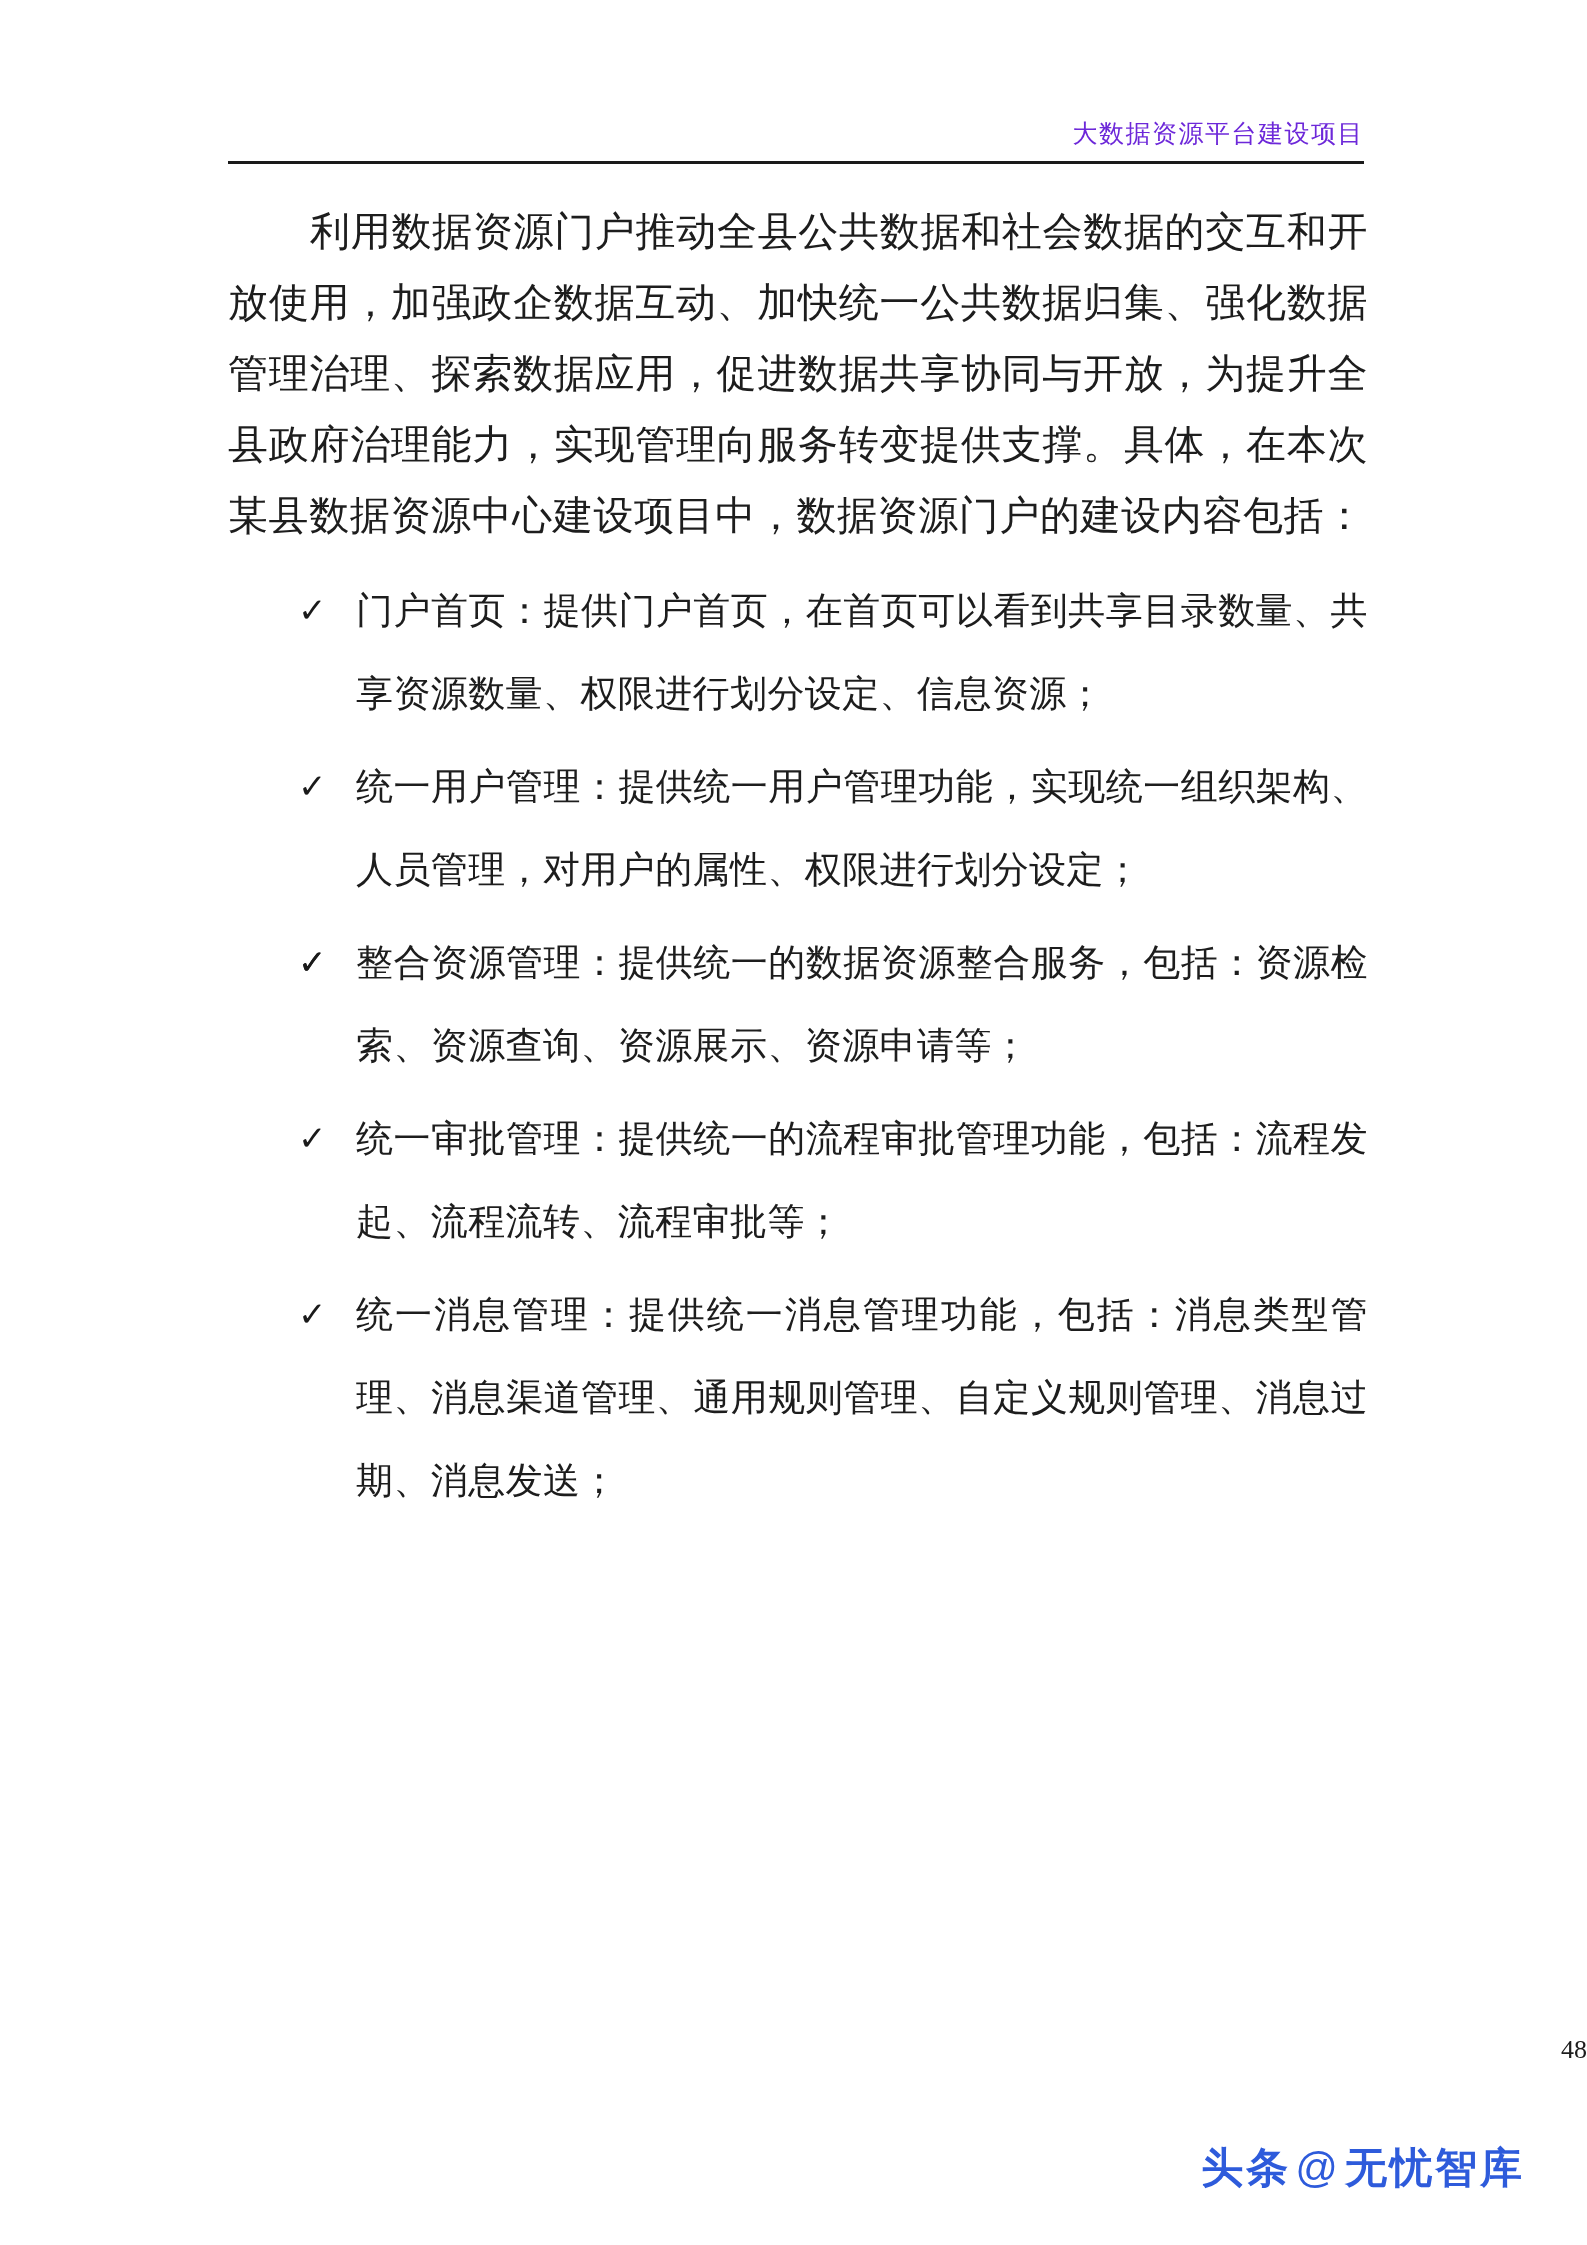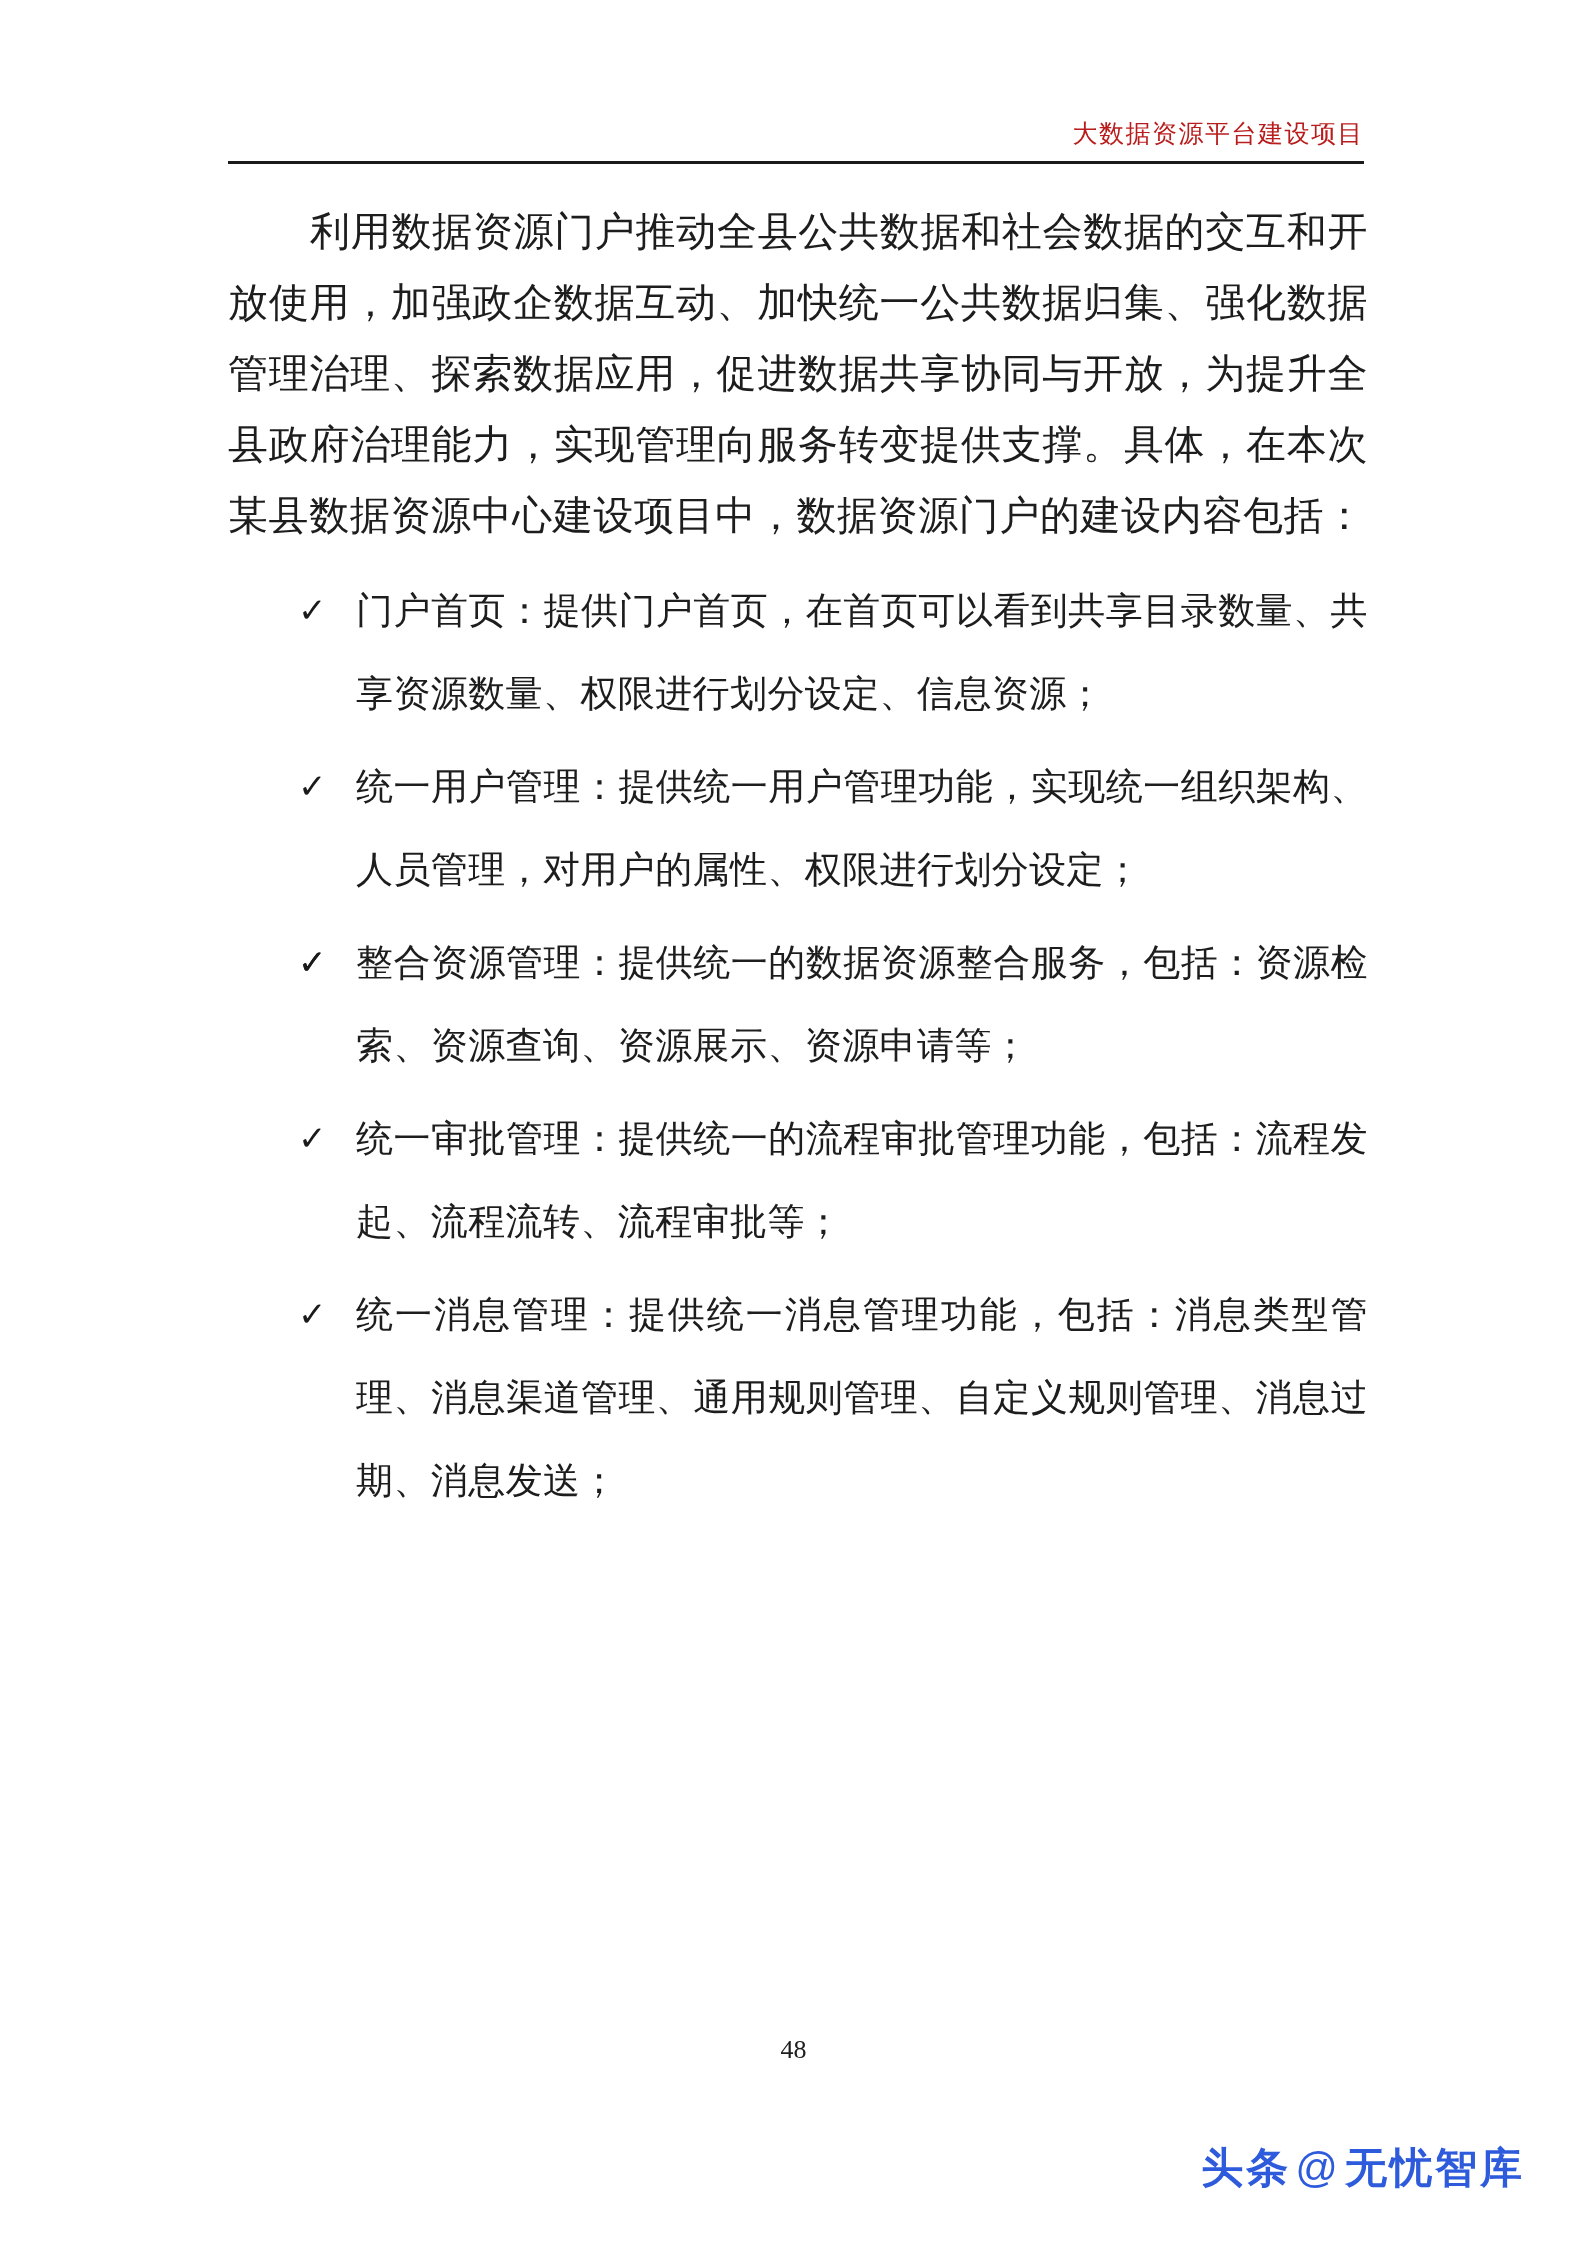--- a/index.html
+++ b/index.html
@@ -24,21 +24,21 @@
     top: 108px;
     width: 1136px;
     height: 56px;
   }
   .header-title {
     position: absolute;
     right: 0;
     bottom: 14px;
     font-size: 25px;
     letter-spacing: 1.5px;
-    color: #b91c1c;
+    color: #6d28d9;
     white-space: nowrap;
     font-family: Liberation Mono, monospace;
   }
   .header-rule {
     position: absolute;
     left: 0;
     right: 0;
     bottom: 0;
     height: 0;
     border-top: 3px solid #1a1a1a;
@@ -92,21 +92,21 @@
     font-family: "DejaVu Sans", sans-serif;
     text-align: left;
   }
 
   
   .page-number {
     position: absolute;
     left: 0;
     right: 0;
     top: 2035px;
-    text-align: center;
+    text-align: right;
     font-size: 26px;
     color: #1d1d1d;
     font-family: "Liberation Serif", serif;
   }
 
   .watermark {
     position: absolute;
     right: 62px;
     top: 2140px;
     font-size: 42px;

